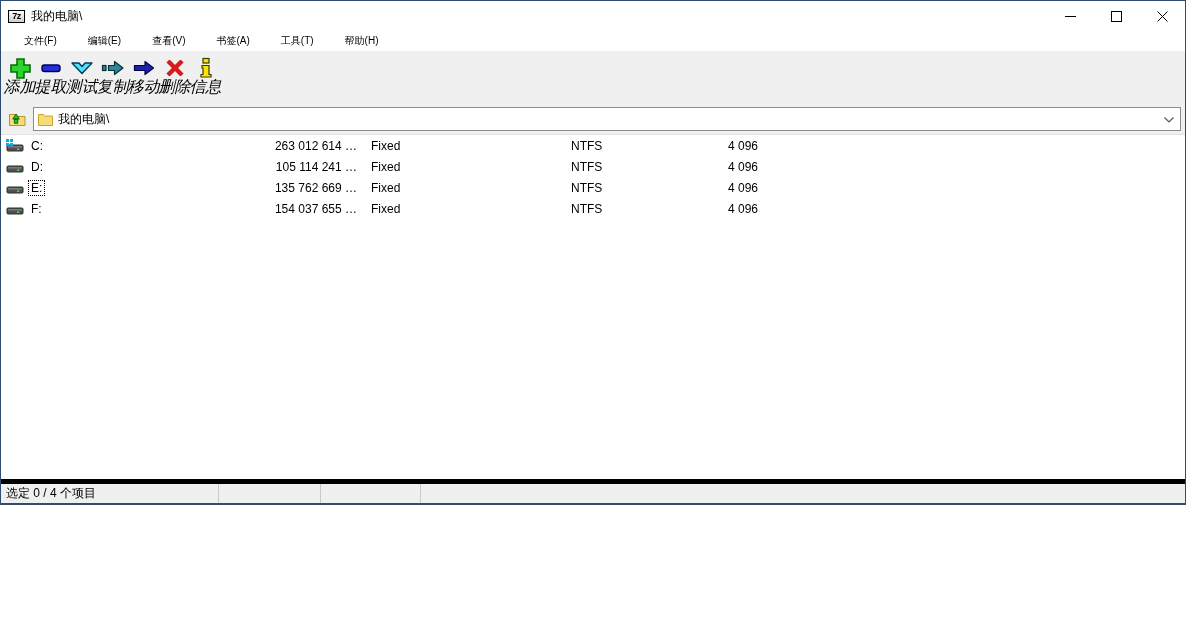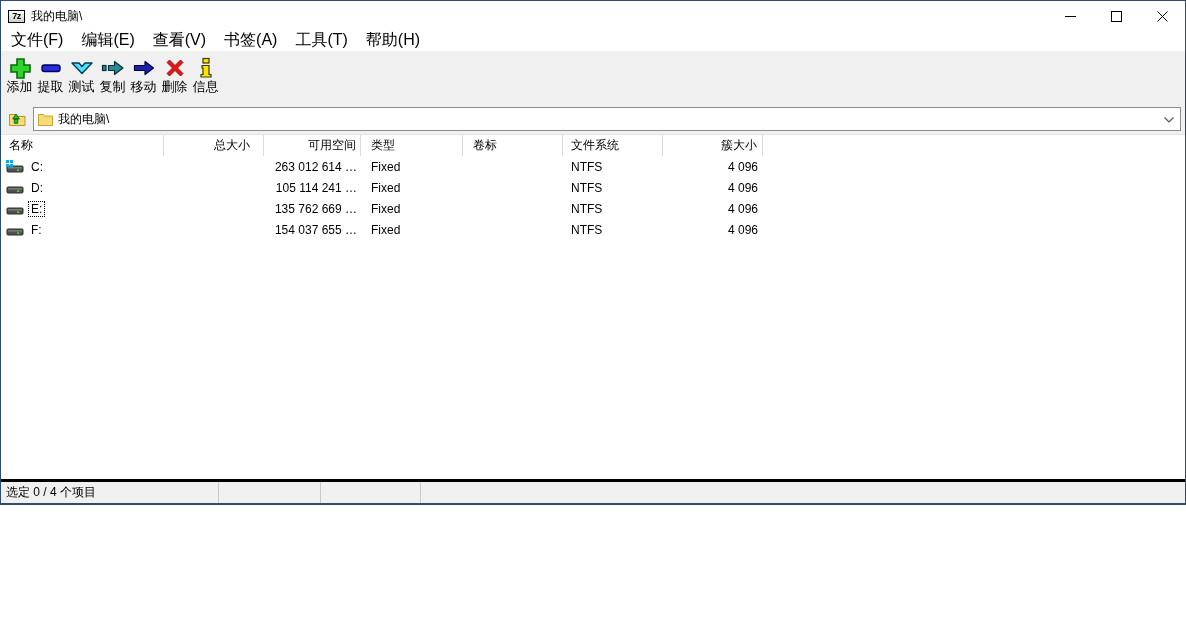--- a/index.html
+++ b/index.html
@@ -24,27 +24,27 @@
     font-size:9px; font-weight:bold; line-height:11px; text-align:center;
     letter-spacing:-0.5px;
   }
   .title-text { font-size:12px; }
   .caption-buttons { margin-left:auto; display:flex; height:100%; }
   .cap-btn { width:46px; height:100%; display:flex; align-items:center; justify-content:center; background:#fff; }
   .cap-btn svg { display:block; }
 
   
   .menubar { height:21px; background:#fff; display:flex; align-items:center; padding-left:1px; flex:0 0 auto; border-bottom:1px solid #f0f0f0; }
-  .menu-item { padding:2px 9px 3px 9px; font-size:16px; }
+  .menu-item { padding:2px 9px 3px 22px; font-size:10px; }
 
   
   .toolbar { height:52px; background:#f0f0f0; display:flex; align-items:flex-start; padding:3px 0 0 3px; flex:0 0 auto; }
   .tool-btn { width:31px; display:flex; flex-direction:column; align-items:center; padding-top:2px; }
   .tool-btn .ticon { height:22px; display:flex; align-items:center; justify-content:center; }
-  .tool-btn .tlabel { font-size:13px; line-height:15px; white-space:nowrap; }
+  .tool-btn .tlabel { font-size:16px; line-height:15px; white-space:nowrap;font-style:italic; }
 
   
   .addressbar { height:30px; background:#f0f0f0; display:flex; align-items:center; padding:0 4px 0 2px; flex:0 0 auto; }
   .up-btn { width:30px; height:26px; display:flex; align-items:center; justify-content:center; }
   .combo {
     flex:1; height:24px; background:#fff; border:1px solid #8c8c8c;
     display:flex; align-items:center; padding-left:4px; position:relative;
   }
   .combo .path-text { margin-left:5px; font-size:12px; }
   .combo .chev { position:absolute; right:6px; top:4px; color:#555; }
@@ -61,21 +61,21 @@
   .w-type    { width:102px; padding-left:10px; justify-content:flex-start; }
   .w-label   { width:100px; padding-left:10px; justify-content:flex-start; }
   .w-fs      { width:100px; padding-left:8px;  justify-content:flex-start; }
   .w-cluster { width:100px; padding-right:5px; justify-content:flex-end; }
   .drow .w-name { padding-left:4px; }
   .drive-ic { width:20px; height:16px; margin-right:4px; flex:0 0 auto; position:relative; }
   .dname { padding:0 2px; }
   .dname.focused { outline:1px dotted #000; outline-offset:0px; }
 
   
-  .statusbar { height:24px; background:#f0f0f0; border-top:3px solid #000000; display:flex; align-items:center; flex:0 0 auto; font-size:12px; }
+  .statusbar { height:24px; background:#f0f0f0; border-top:5px solid #000000; display:flex; align-items:center; flex:0 0 auto; font-size:12px; }
   .sb-panel { height:100%; display:flex; align-items:center; border-right:1px solid #c9c9c9; }
   .sb-p1 { width:218px; padding-left:5px; }
   .sb-p2 { width:102px; }
   .sb-p3 { width:100px; }
   .sb-rest { flex:1; border-right:none; }
 </style>
 </head>
 <body>
 
 <div class="window">
@@ -187,43 +187,20 @@
       <span class="path-text">我的电脑\</span>
       <span class="chev">
         <svg width="10" height="6" viewBox="0 0 10 6">
             <path d="M0.5 0.5 L5 5 L9.5 0.5" fill="none" stroke="#555" stroke-width="1.2"></path>
           </svg>
       </span>
     </div>
   </div>
 
   <div class="listview">
-    <div class="lrow header-row">
-      <div class="hcell w-name">
-          <span>名称</span>
-        </div>
-      <div class="hcell w-total">
-          <span>总大小</span>
-        </div>
-      <div class="hcell w-free">
-          <span>可用空间</span>
-        </div>
-      <div class="hcell w-type">
-          <span>类型</span>
-        </div>
-      <div class="hcell w-label">
-          <span>卷标</span>
-        </div>
-      <div class="hcell w-fs">
-          <span>文件系统</span>
-        </div>
-      <div class="hcell w-cluster">
-          <span>簇大小</span>
-        </div>
-    </div>
 
     <div class="lrow drow">
       <div class="cell w-name">
         <svg class="drive-ic" viewBox="0 0 20 16">
           <rect x="2" y="7" width="16" height="6" rx="1" fill="#4f4f4f" stroke="#303030"></rect>
           <rect x="3" y="8" width="14" height="1.6" fill="#7a7a7a"></rect>
           <rect x="12" y="10.4" width="2.2" height="1.6" fill="#37e437"></rect>
           <rect x="1" y="1" width="3" height="3" fill="#00adef"></rect>
             <rect x="5" y="1" width="3" height="3" fill="#00adef"></rect>
           <rect x="1" y="5" width="3" height="3" fill="#00adef"></rect>

